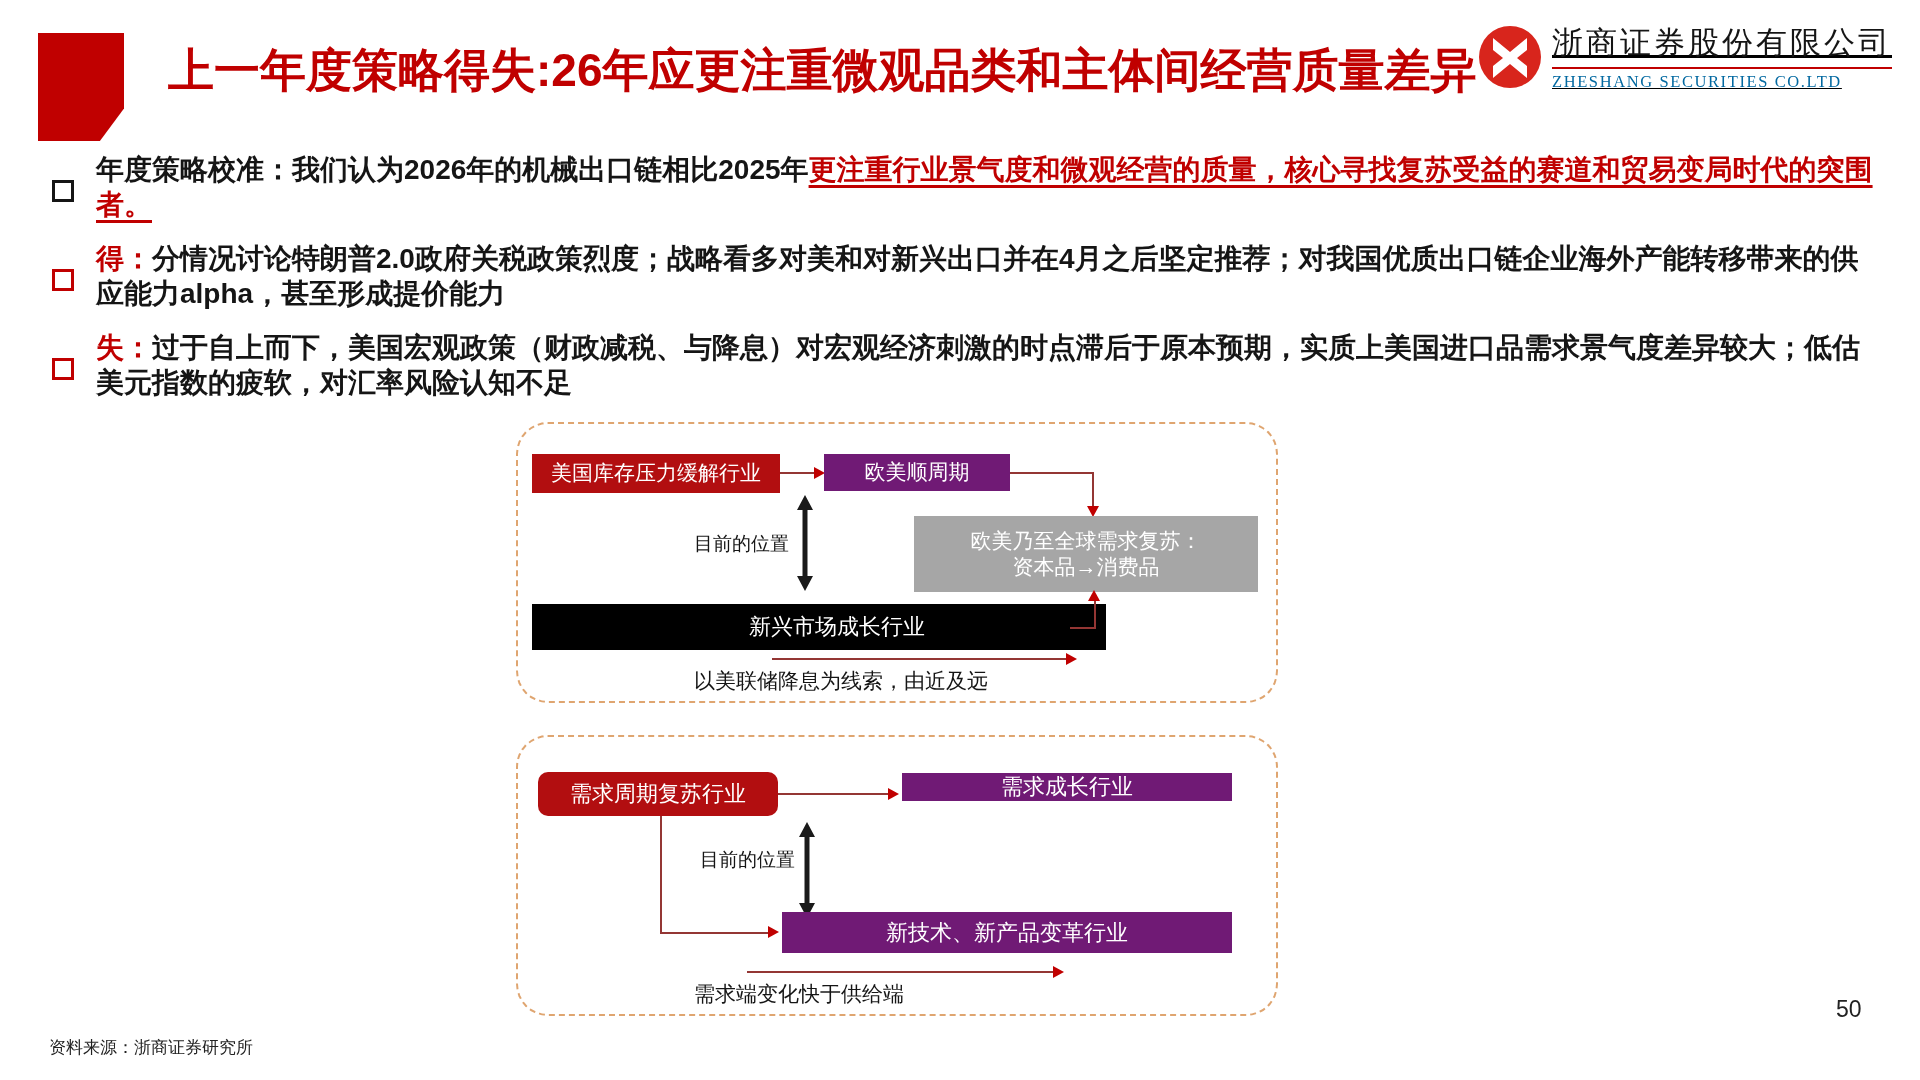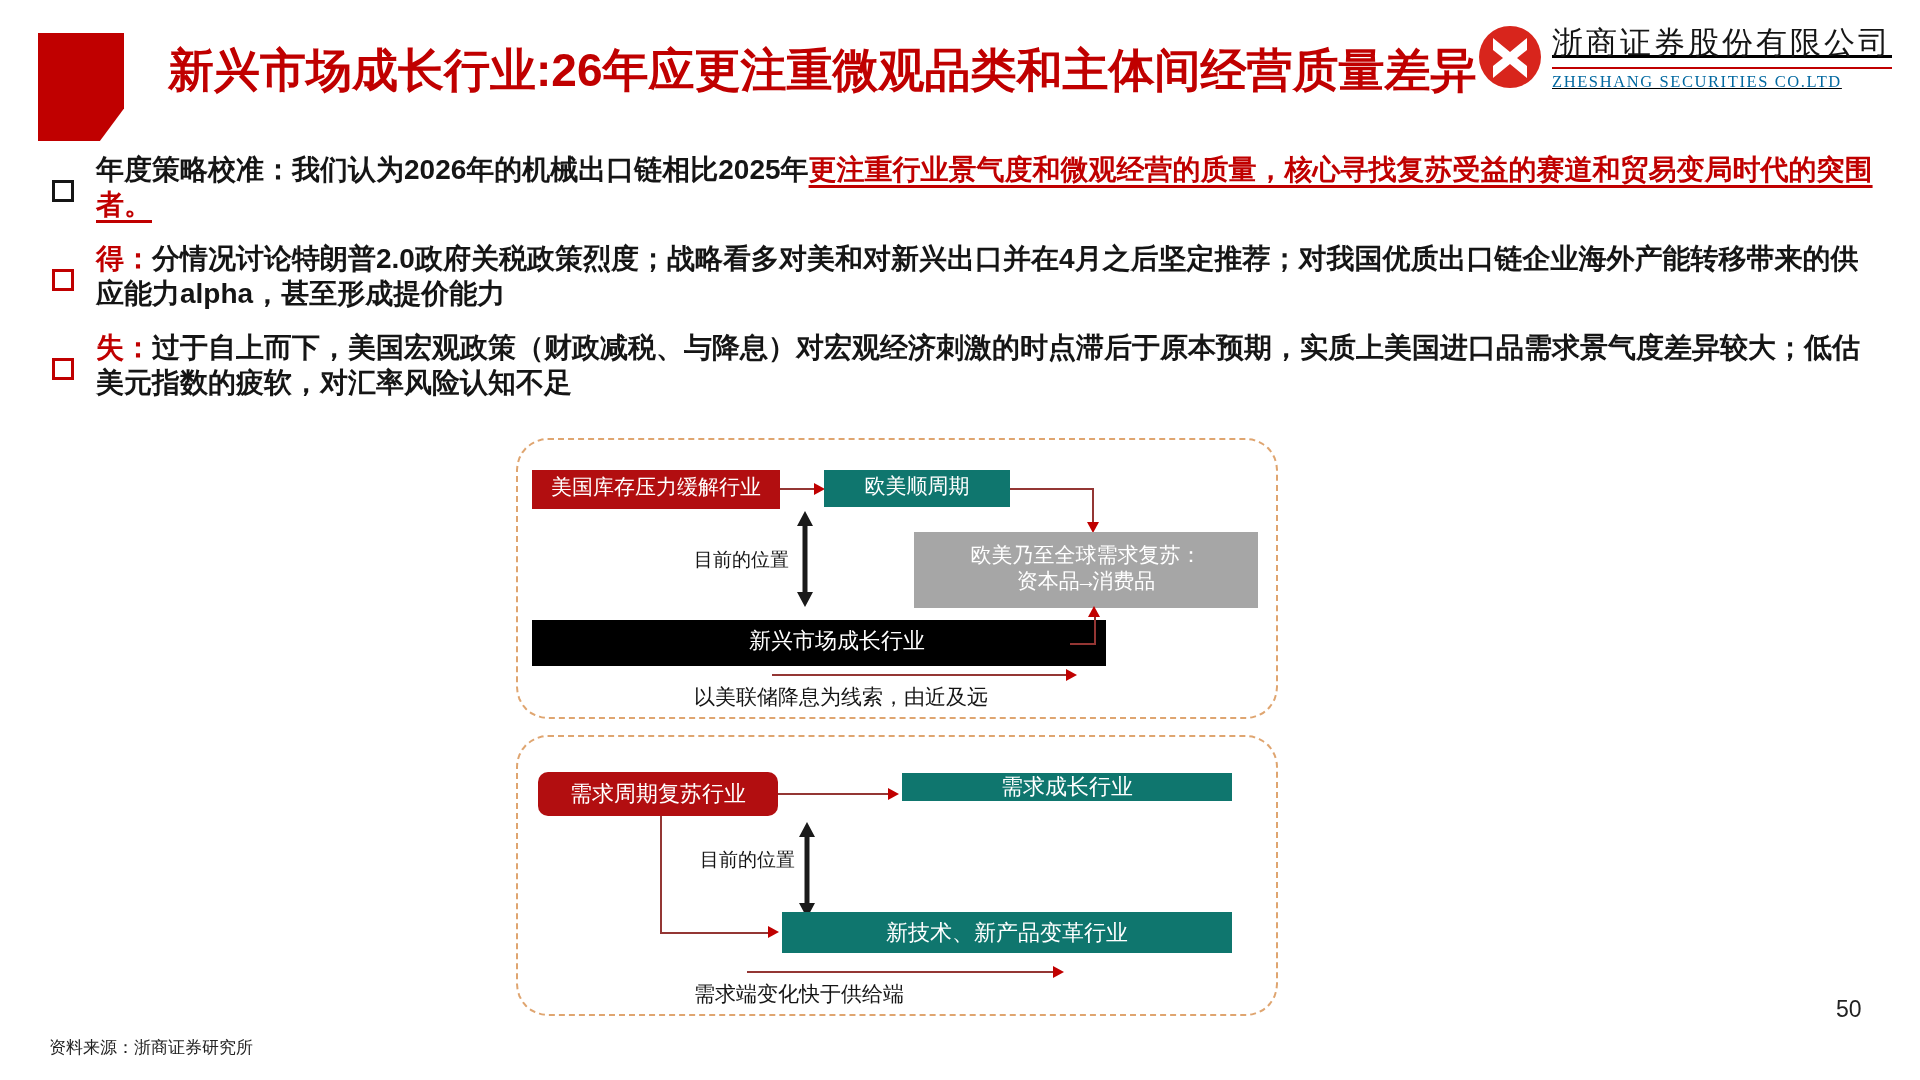--- a/index.html
+++ b/index.html
@@ -22,25 +22,25 @@
   .bullets{position:absolute;left:50px;top:152px;width:1832px;}
   .bullet{display:flex;align-items:center;margin-bottom:19px;}
   .cb{flex:0 0 auto;width:16px;height:16px;border:3.5px solid #151515;margin:7px 22px 0 2px;}
   .cb.red{border-color:#C00000;}
   .bullet-text{margin:0;font-size:28px;font-weight:700;color:#151515;line-height:35px;width:1790px;}
   .rp{color:#C00000;}
   .ru{color:#C00000;text-decoration:underline;text-decoration-thickness:2.5px;text-underline-offset:6px;}
   
   .diagram{position:absolute;left:516px;width:758px;height:277px;
     border:2px dashed #DFA570;border-radius:32px;}
-  .d1{top:438px;font-family:Liberation Mono, monospace;} .d2{top:735px;}
+  .d1{top:422px;} .d2{top:735px;}
   .nbox{position:absolute;display:flex;align-items:center;justify-content:center;
     color:#ffffff;text-align:center;line-height:1.25;}
   .dark-red{background:#B20E10;}
-  .orange{background:#0f766e;}
+  .orange{background:#701a75;}
   .gray{background:#A6A6A6;}
   .blackbg{background:#000000;}
   .hline{position:absolute;border-top:2px solid #943634;}
   .hline.th{border-top-width:2.5px;}
   .elbow-tr{position:absolute;border-top:2px solid #943634;border-right:2px solid #943634;}
   .elbow-br{position:absolute;border-bottom:2px solid #943634;border-right:2px solid #943634;}
   .elbow-bl{position:absolute;border-bottom:2px solid #943634;border-left:2px solid #943634;}
   .arr-r{position:absolute;width:0;height:0;border-top:6px solid transparent;
     border-bottom:6px solid transparent;border-left:11px solid #C00000;}
   .arr-d{position:absolute;width:0;height:0;border-left:6px solid transparent;
@@ -53,21 +53,21 @@
   
   .source{position:absolute;left:49px;top:1036px;font-size:17px;color:#222222;}
   .page-num{position:absolute;left:1836px;top:996px;font-size:23px;color:#222222;}
 </style>
 </head>
 <body>
 
 <div class="slide">
 
   <div class="corner-mark"></div>
-  <h1 class="page-title">新兴市场成长行业:26年应更注重微观品类和主体间经营质量差异</h1>
+  <h1 class="page-title">上一年度策略得失:26年应更注重微观品类和主体间经营质量差异</h1>
 
   <div class="logo">
     <svg class="logo-icon" viewBox="0 0 64 64">
       <circle cx="32" cy="32" r="31" fill="#D8251C"></circle>
       <path d="M15 13 L32 27 L49 13 L49 25 L39 33 L49 41 L49 53 L32 39 L15 53 L15 41 L25 33 L15 25 Z" fill="#ffffff"></path>
     </svg>
     <div class="logo-text">
       <div class="cn">浙商证券股份有限公司</div>
       <div class="en">ZHESHANG SECURITIES CO.LTD</div>
     </div>

